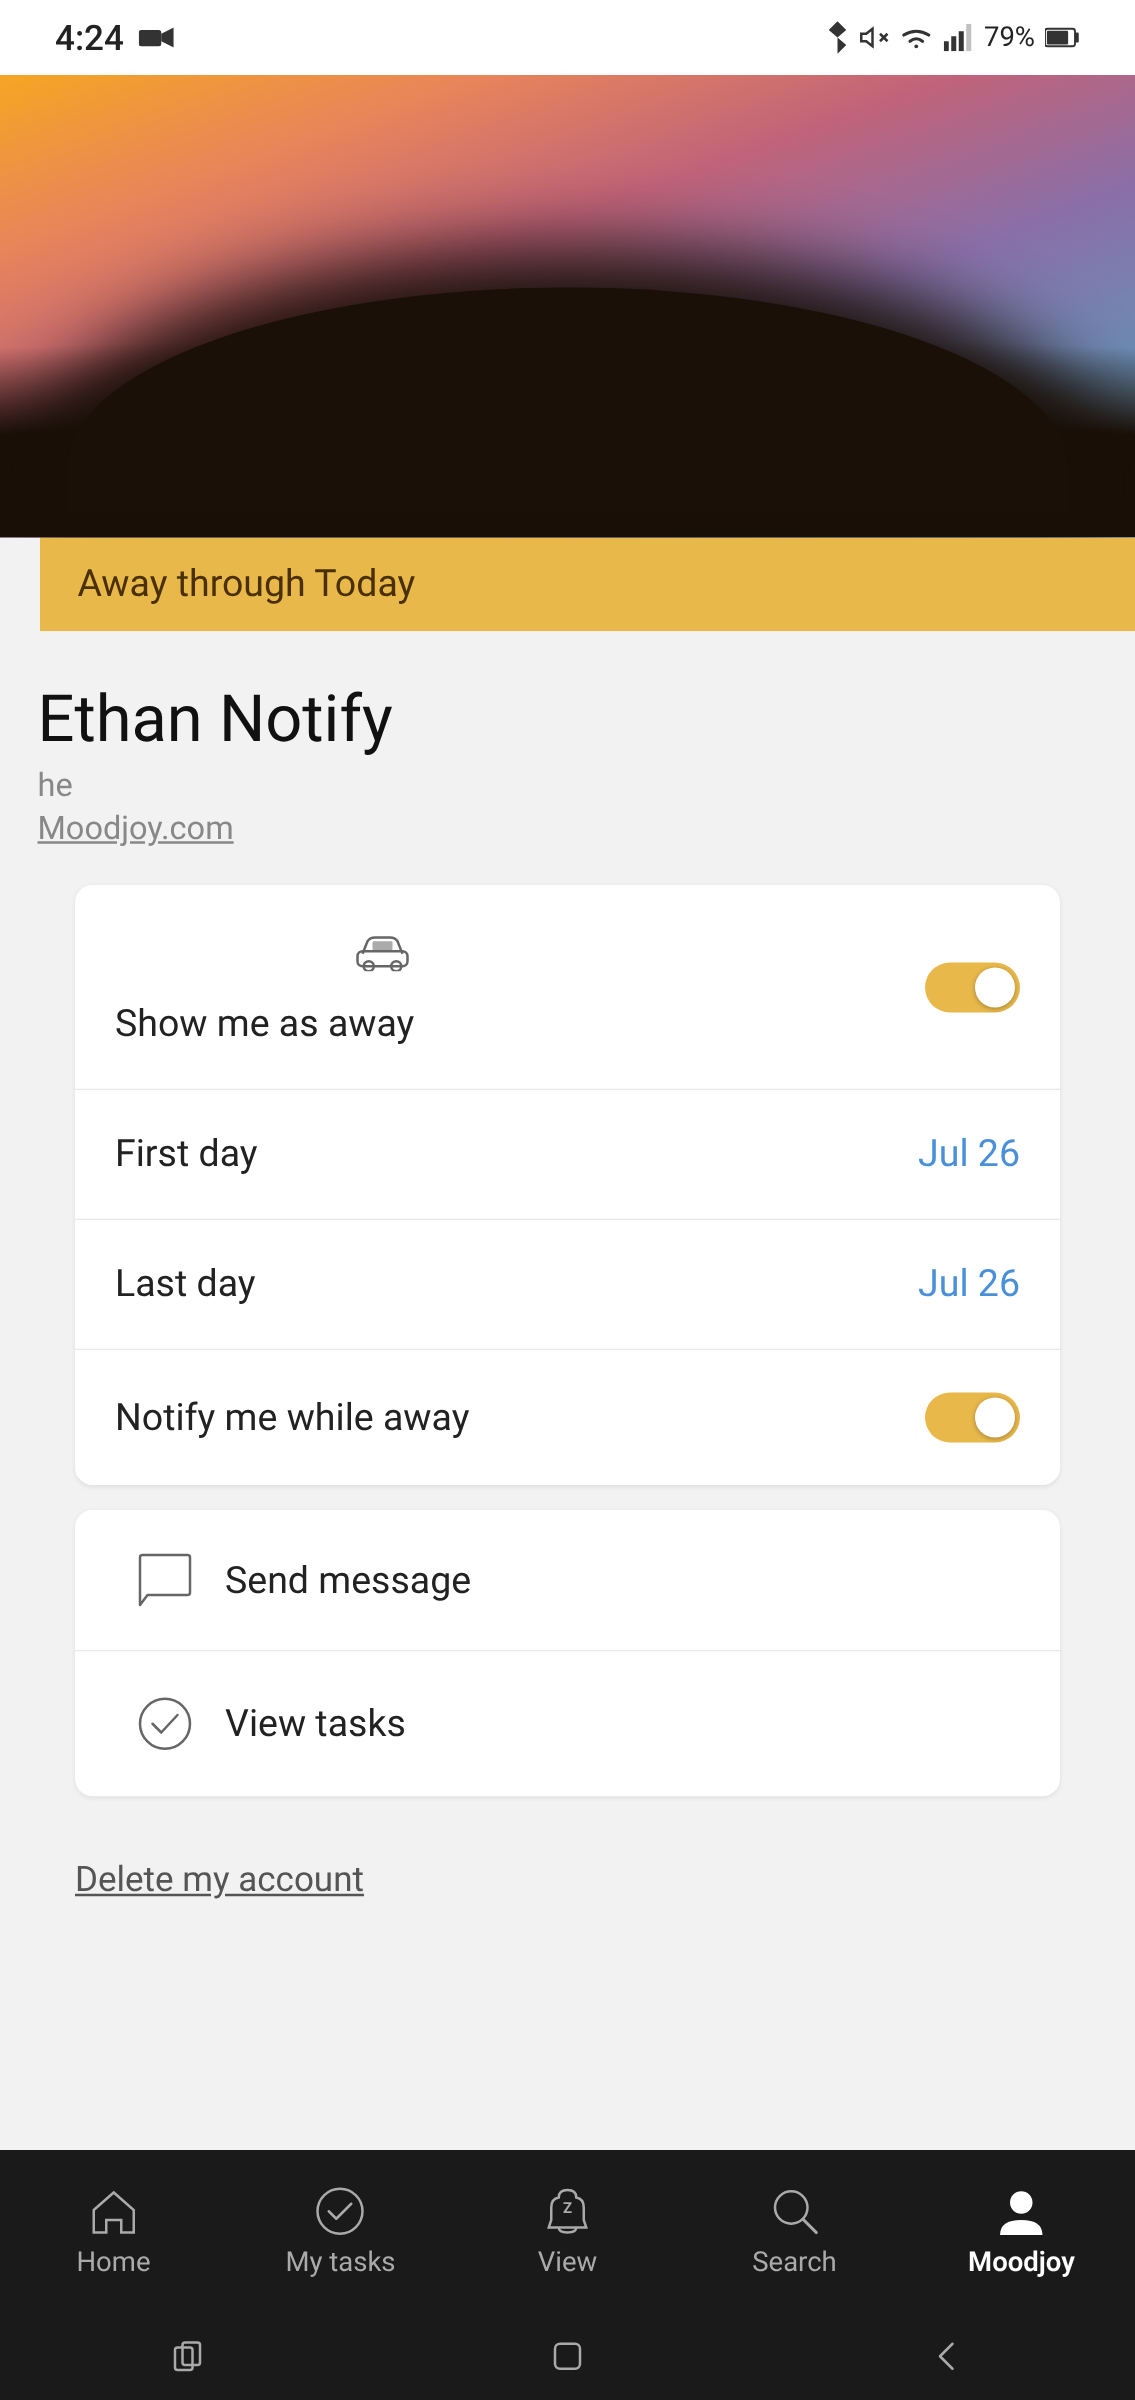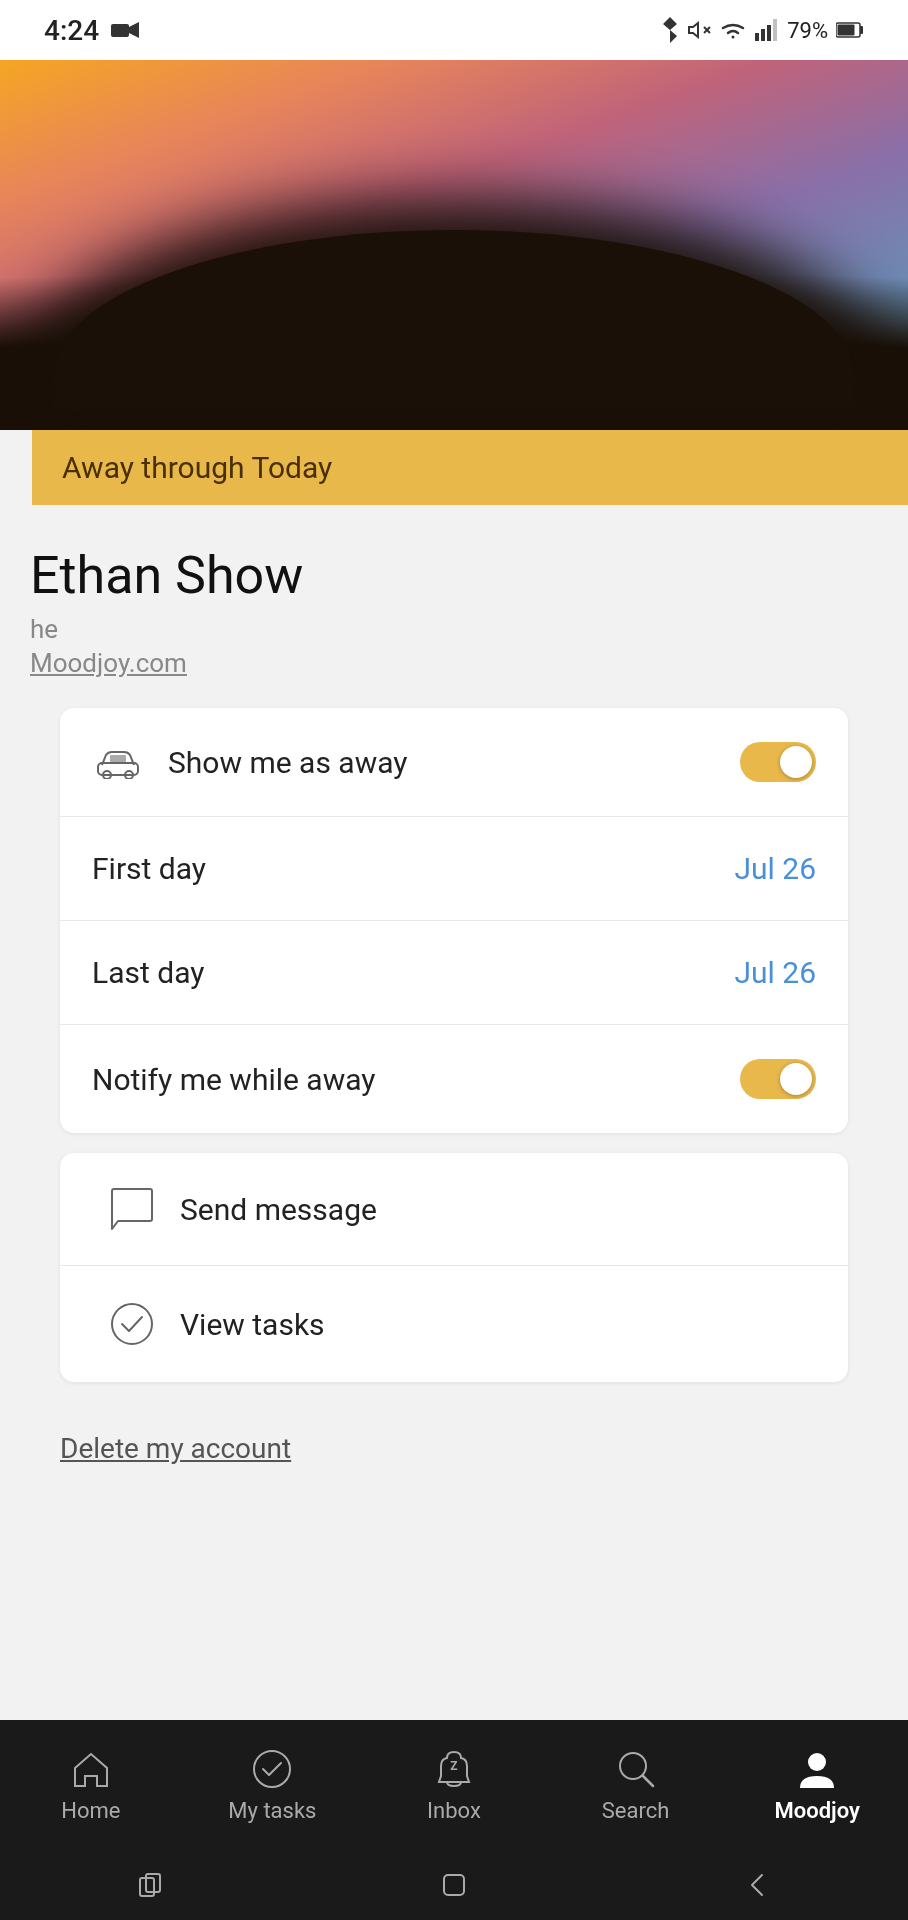--- a/index.html
+++ b/index.html
@@ -127,20 +127,21 @@
       padding: 34px 32px;
       border-bottom: 1px solid #e8e8e8;
     }
     .settings-row:last-child {
       border-bottom: none;
     }
     .settings-row-left {
       display: flex;
       align-items: flex-end;
       gap: 24px;
+      flex-direction: column;
     }
     .settings-label {
       font-size: 30px;
       color: #222;
     }
     .settings-value {
       font-size: 30px;
       color: #4a90d9;
     }
 
@@ -303,21 +304,21 @@
 
 <div class="hero-image">
   <div class="hero-tree"></div>
 </div>
 
 <div class="away-banner">
   <span class="away-banner-text">Away through Today</span>
 </div>
 
 <div class="profile-section">
-  <div class="profile-name">Ethan Show</div>
+  <div class="profile-name">Ethan Notify</div>
   <div class="profile-pronouns">he</div>
   <div class="profile-company">Moodjoy.com</div>
 
   <div class="settings-card">
 
     <div class="settings-row">
       <div class="settings-row-left">
         <div class="icon-car">
           <svg width="48" height="34" viewBox="0 0 48 34" fill="none">
             <path d="M8 20 L12 10 Q14 7 18 7 L30 7 Q34 7 36 10 L40 20" stroke="#666" stroke-width="2" fill="none"></path>
@@ -394,21 +395,21 @@
       </svg>
       <span class="nav-item-label">My tasks</span>
     </div>
 
     <div class="nav-item">
       <svg width="42" height="42" viewBox="0 0 42 42" fill="none">
         <path d="M21 4 Q28 4 28 10 Q34 11 34 18 L34 28 L36 34 L6 34 L8 28 L8 18 Q8 11 14 10 Q14 4 21 4 Z" stroke="#aaa" stroke-width="2" fill="none"></path>
         <path d="M14 34 Q14 38 21 38 Q28 38 28 34" stroke="#aaa" stroke-width="2" fill="none"></path>
         <text x="21" y="22" text-anchor="middle" fill="#aaa" font-size="12" font-weight="bold">Z</text>
       </svg>
-      <span class="nav-item-label">Inbox</span>
+      <span class="nav-item-label">View</span>
     </div>
 
     <div class="nav-item">
       <svg width="42" height="42" viewBox="0 0 42 42" fill="none">
         <circle cx="18" cy="18" r="13" stroke="#aaa" stroke-width="2"></circle>
         <line x1="28" y1="28" x2="38" y2="38" stroke="#aaa" stroke-width="2.5" stroke-linecap="round"></line>
       </svg>
       <span class="nav-item-label">Search</span>
     </div>
 

